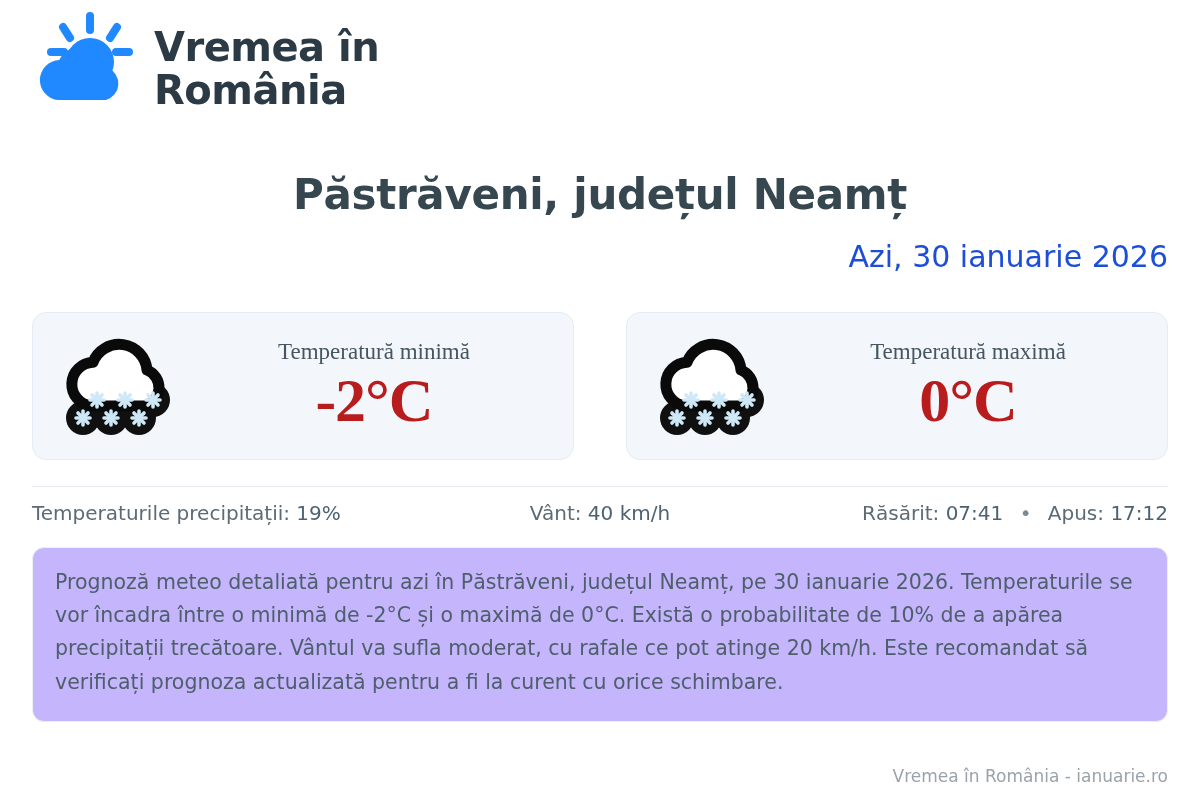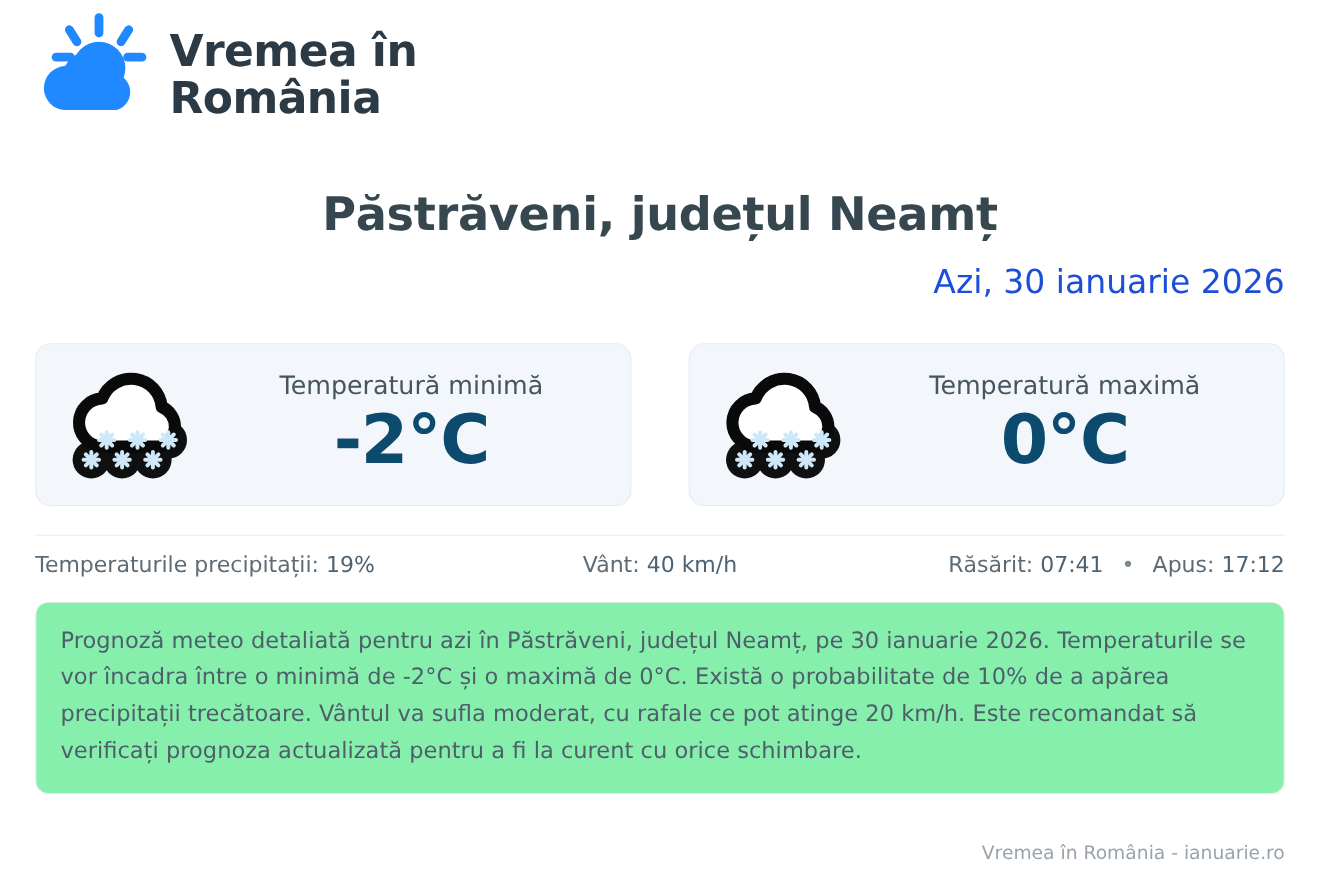--- a/index.html
+++ b/index.html
@@ -74,20 +74,21 @@
     flex: 1 1 0;
     height: 148px;
     box-sizing: border-box;
     background: #f3f7fc;
     border: 1px solid #e4ecf5;
     border-radius: 14px;
     display: flex;
     align-items: center;
     padding: 0 16px 0 22px;
     gap: 14px;
+    font-family: Liberation Serif, serif;
   }
   .card-icon {
     width: 130px;
     height: 112px;
     flex: 0 0 130px;
   }
   .card-body {
     flex: 1 1 auto;
     text-align: center;
     padding-right: 8px;
@@ -95,21 +96,21 @@
   .card-label {
     font-size: 23px;
     font-weight: 400;
     color: #46555f;
     line-height: 1.2;
   }
   .card-value {
     font-size: 62px;
     font-weight: 700;
     letter-spacing: -1px;
-    color: #0c4a6e;
+    color: #b91c1c;
     line-height: 1.08;
     margin-top: 2px;
   }
 
   
   .divider {
     margin-top: 26px;
     border-top: 1px solid #e6eaee;
   }
   .stats {
@@ -124,21 +125,21 @@
   }
   .stat-left   { text-align: left; }
   .stat-center { text-align: center; }
   .stat-right  { text-align: right; }
   .stat .val { color: #4d6272; }
   .stat .sep { padding: 0 10px; color: #7b8993; }
 
   
   .description {
     margin-top: 8px;
-    background: #86efac;
+    background: #c4b5fd;
     border: 1px solid #eceff3;
     border-radius: 12px;
     padding: 18px 22px 22px 22px;
     font-size: 20.5px;
     line-height: 1.62;
     color: #4e5f6b;
   }
 
   
   .footer {

